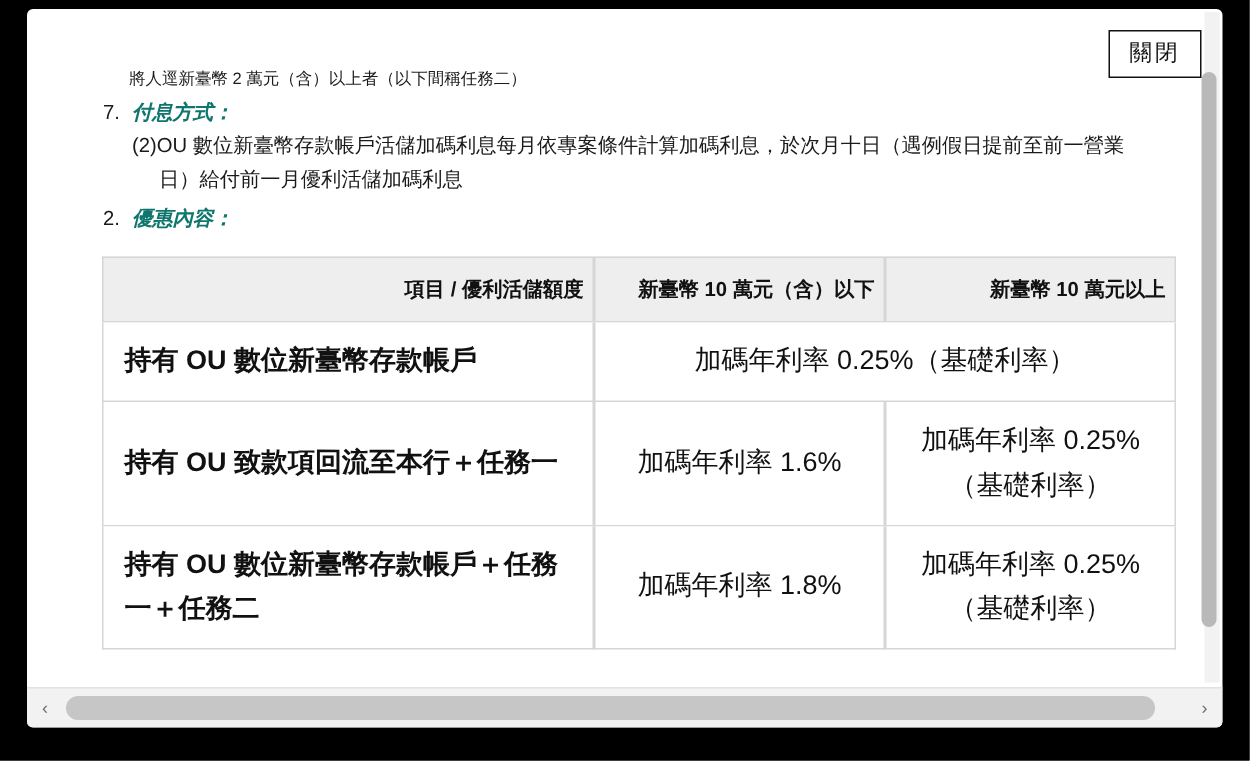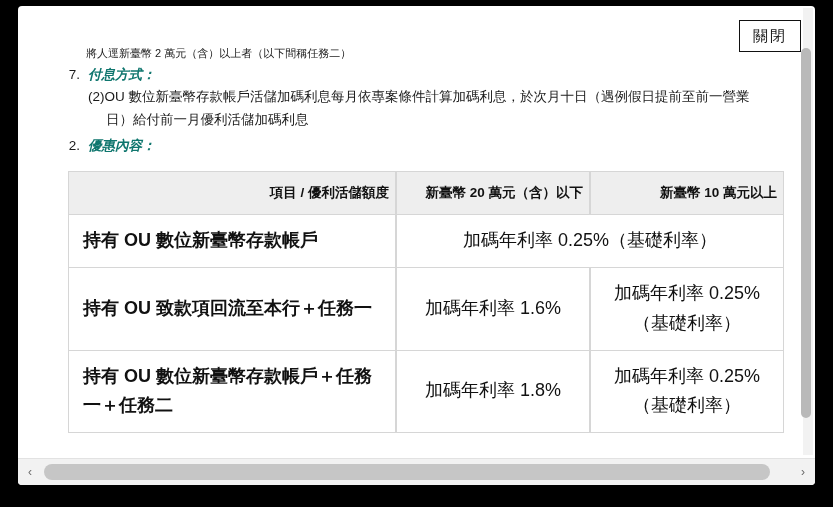--- a/index.html
+++ b/index.html
@@ -232,21 +232,21 @@
           <span class="num">2.</span>
           <div class="li-title">優惠內容：</div>
         </li>
 
       </ol>
 
       <table class="benefit-table">
         <thead>
           <tr>
             <th>項目 / 優利活儲額度</th>
-            <th>新臺幣 20 萬元（含）以下</th>
+            <th>新臺幣 10 萬元（含）以下</th>
             <th>新臺幣 10 萬元以上</th>
           </tr>
         </thead>
         <tbody>
           <tr>
             <td class="row-head">持有 OU 數位新臺幣存款帳戶</td>
             <td colspan="2">加碼年利率 0.25%（基礎利率）</td>
           </tr>
           <tr>
             <td class="row-head">持有 OU 致款項回流至本行＋任務一</td>

